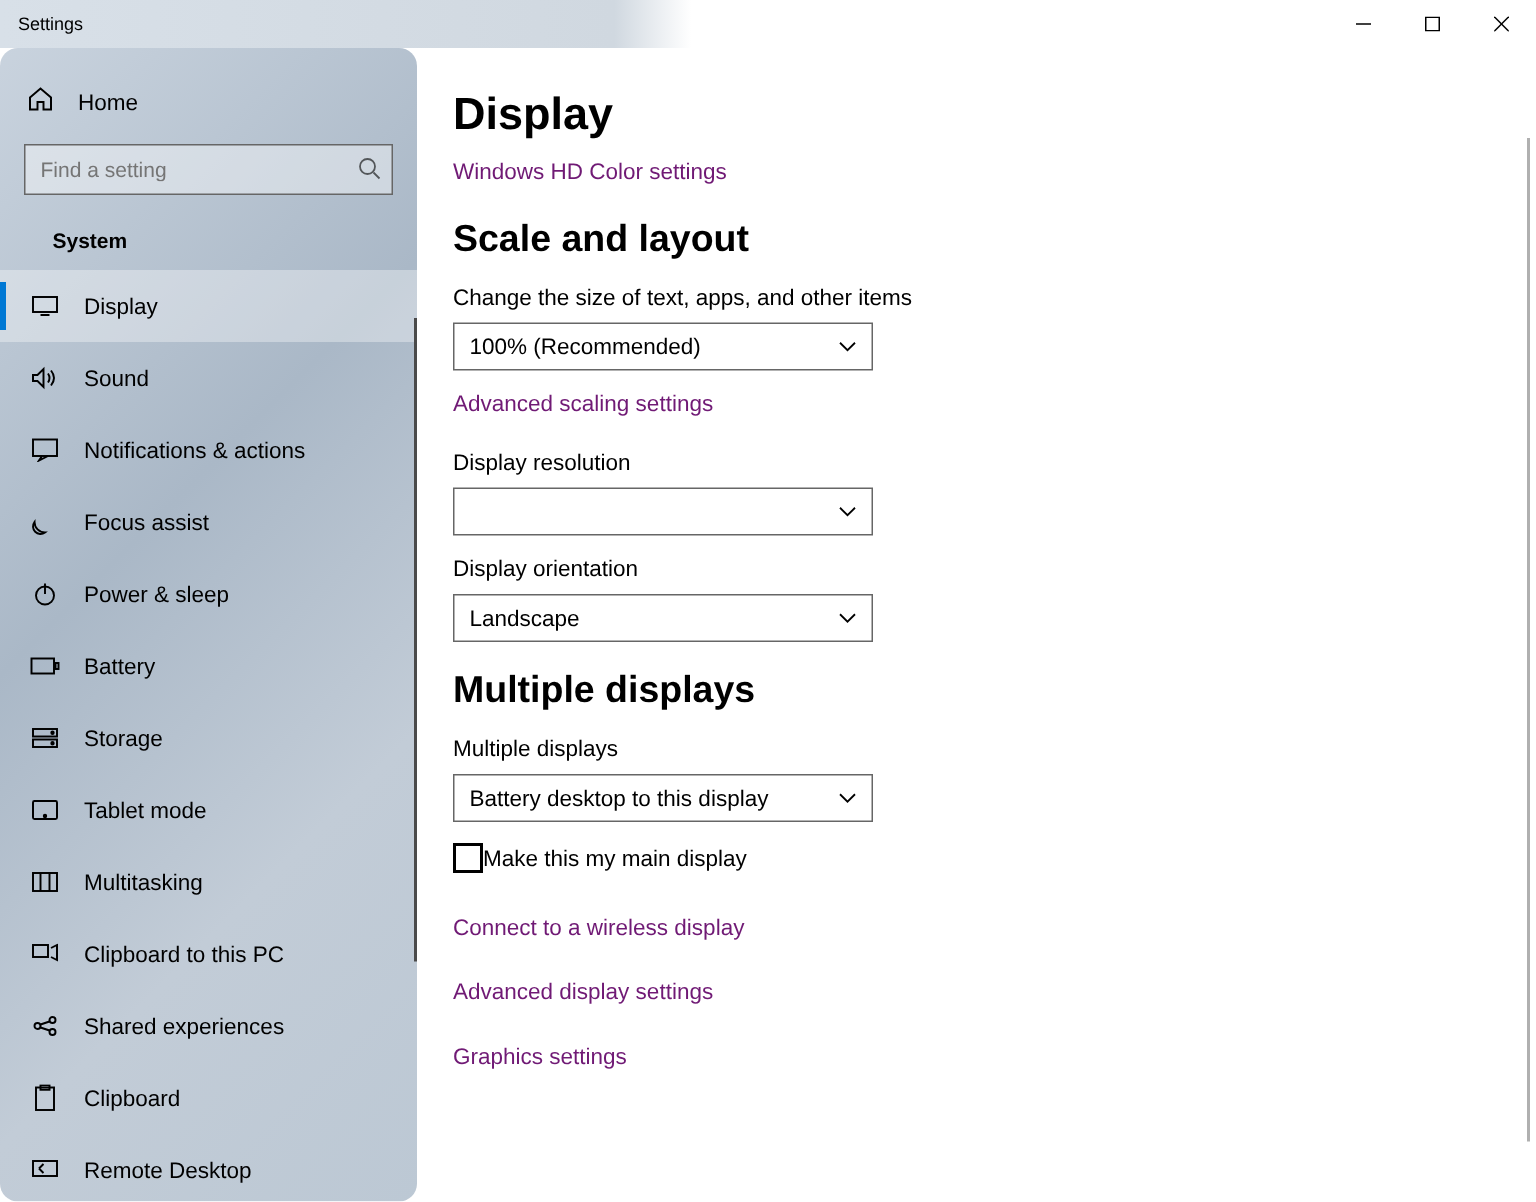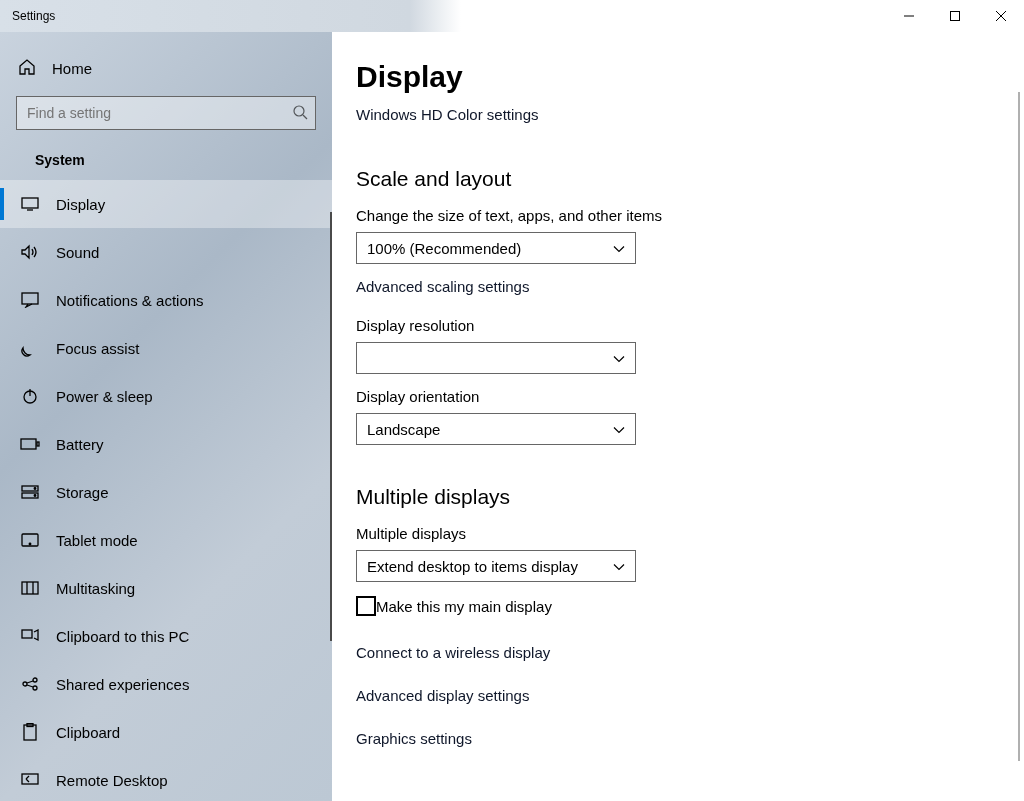--- a/index.html
+++ b/index.html
@@ -31,26 +31,27 @@
   width: 46px; height: 32px;
   display: flex; align-items: center; justify-content: center;
   font-family: "Segoe MDL2 Assets", sans-serif;
 }
 .win-btn svg { display: block; }
 .container {
   display: flex;
   height: 769px;
 }
 .sidebar {
-  width: 332px;
+  width: 278px;
   background: linear-gradient(135deg, #c9d3de, #aab8c7 40%, #c2ccd7 70%, #bcc8d4);
   background-color: #c7d0da;
   height: 100%;
   overflow: hidden;
   position: relative;
+  border-radius: 12px;
 }
 .sidebar-inner {
   padding: 14px 0 0 0;
 }
 .home-row {
   display: flex;
   align-items: center;
   height: 44px;
   padding-left: 18px;
   gap: 16px;
@@ -115,29 +116,29 @@
   padding: 28px 0 0 24px;
   position: relative;
   overflow: hidden;
 }
 .page-title {
   font-size: 30px;
   font-weight: 600;
   margin-bottom: 12px;
 }
 .link {
-  color: #0f172a;
+  color: #701a75;
   font-size: 15px;
   display: inline-block;
   margin-bottom: 4px;
 }
 .section-title {
-  font-size: 21px;
-  font-weight: 400;
-  margin-top: 40px;
+  font-size: 25px;
+  font-weight: 700;
+  margin-top: 18px;
   margin-bottom: 16px;
 }
 .field-label {
   font-size: 15px;
   margin-bottom: 8px;
 }
 .dropdown {
   width: 280px;
   height: 32px;
   border: 1px solid #666;
@@ -378,21 +379,21 @@
       <span>Landscape</span>
       <span class="chev"><svg width="12" height="8" viewBox="0 0 12 8" fill="none" stroke="#000" stroke-width="1.2">
             <path d="M1 1 L6 6 L11 1"></path>
           </svg></span>
     </div>
 
     <h2 class="section-title">Multiple displays</h2>
 
     <div class="field-label">Multiple displays</div>
     <div class="dropdown">
-      <span>Extend desktop to items display</span>
+      <span>Battery desktop to this display</span>
       <span class="chev"><svg width="12" height="8" viewBox="0 0 12 8" fill="none" stroke="#000" stroke-width="1.2">
             <path d="M1 1 L6 6 L11 1"></path>
           </svg></span>
     </div>
 
     <div class="checkbox-row">
       <div class="checkbox-box"></div>
       <span>Make this my main display</span>
     </div>
 

